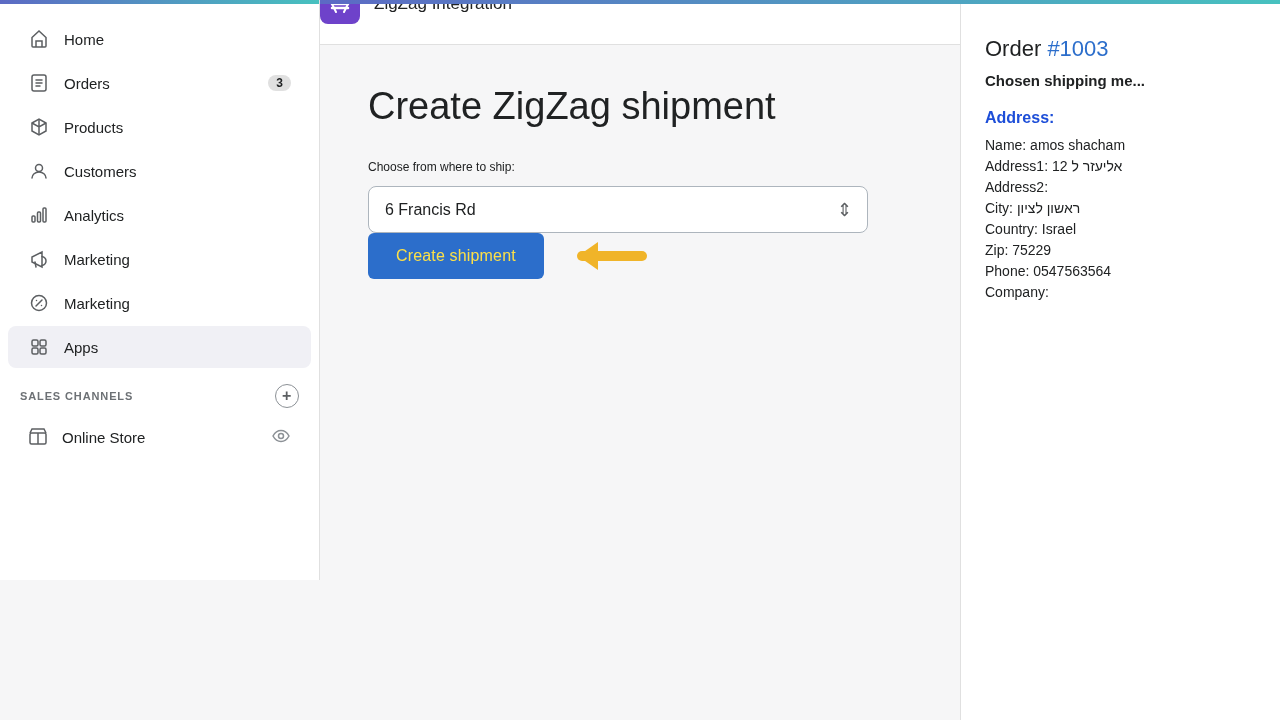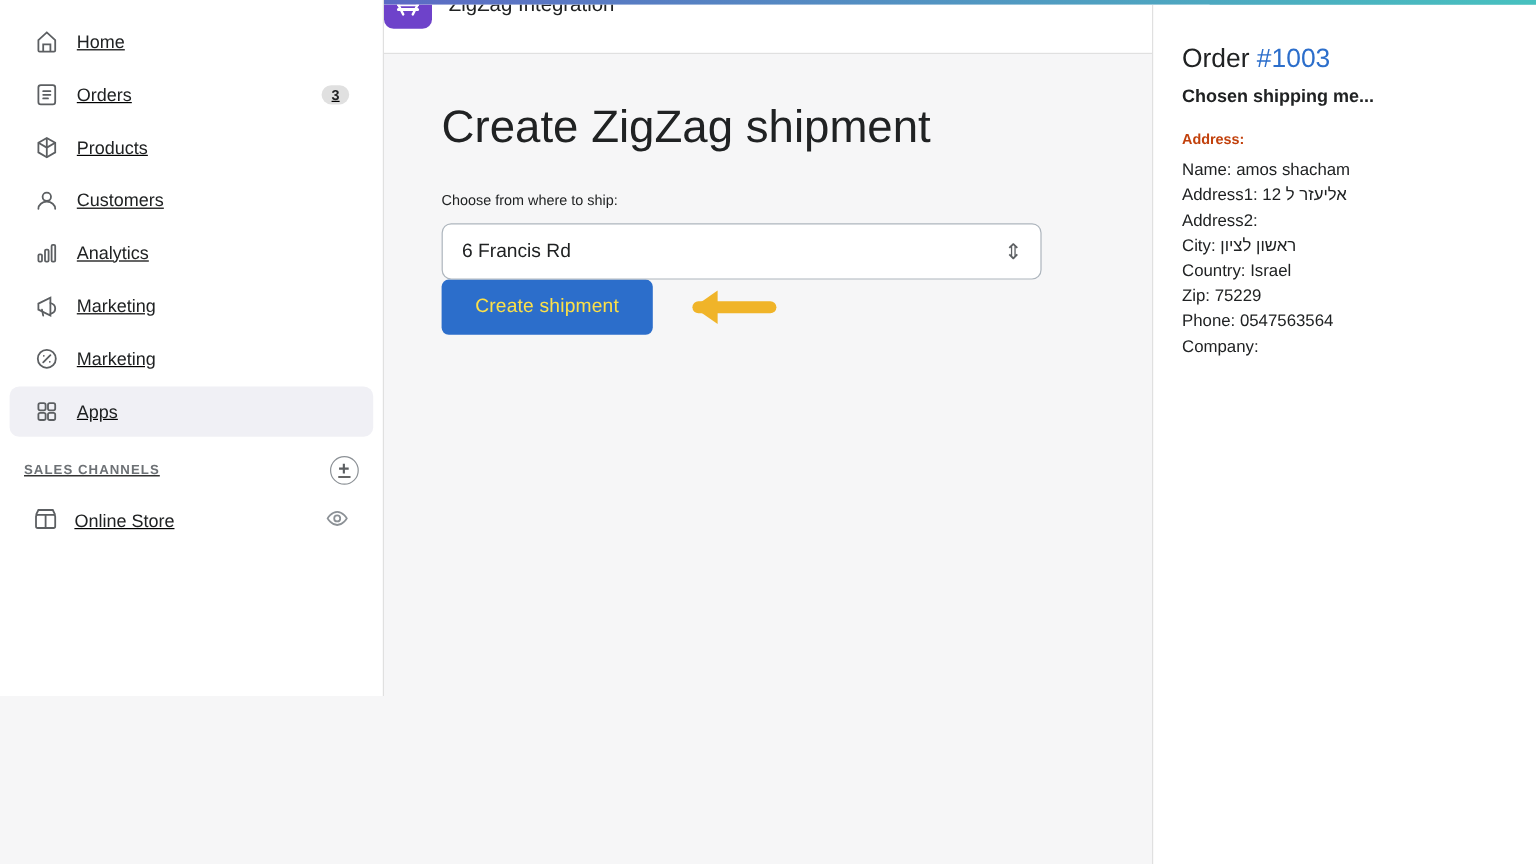--- a/index.html
+++ b/index.html
@@ -5,23 +5,22 @@
     * { box-sizing: border-box; margin: 0; padding: 0; }
     body { font-family: -apple-system, BlinkMacSystemFont, 'Segoe UI', sans-serif; background: #f6f6f7; display: flex; height: 720px; overflow: hidden; }
 
     
     .sidebar {
       width: 320px;
       min-width: 320px;
       background: #fff;
       border-right: 1px solid #e0e0e0;
       display: flex;
-      flex-direction: row;
+      flex-direction: column;
       height: 580px;
-      text-decoration: underline;
     }
     .sidebar-top-bar {
       height: 4px;
       background: linear-gradient(90deg, #5c6ac4 0%, #47c1bf 100%);
     }
     .sidebar-nav {
       padding: 12px 0;
       flex: 1;
     }
     .nav-item {
@@ -214,23 +213,23 @@
       color: #2c6ecb;
       font-weight: 500;
     }
     .shipping-method-title {
       font-size: 15px;
       font-weight: 700;
       color: #202223;
       margin-bottom: 20px;
     }
     .address-section-title {
-      font-size: 12px;
+      font-size: 16px;
       font-weight: 700;
-      color: #c2410c;
+      color: #1d4ed8;
       margin-bottom: 10px;
     }
     .address-line {
       font-size: 14px;
       color: #202223;
       margin-bottom: 5px;
       direction: ltr;
     }
 
     

